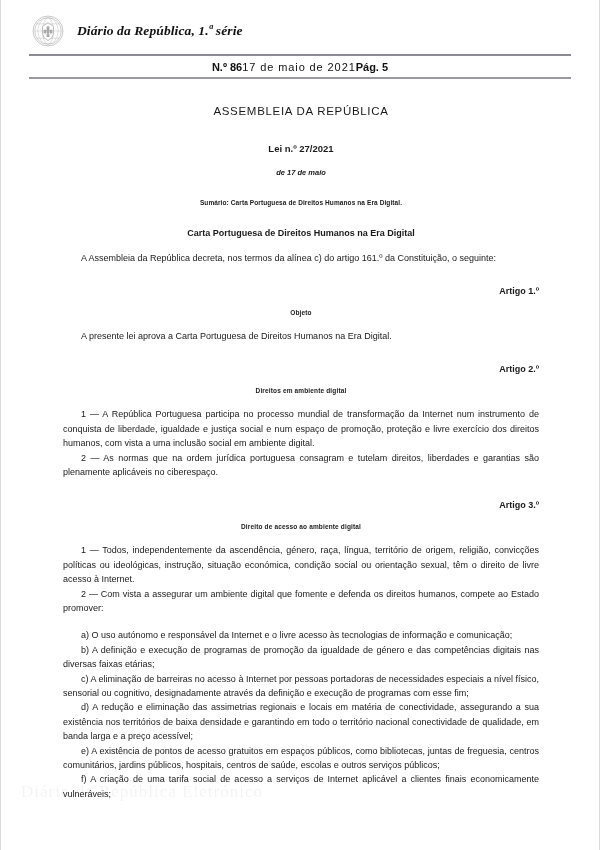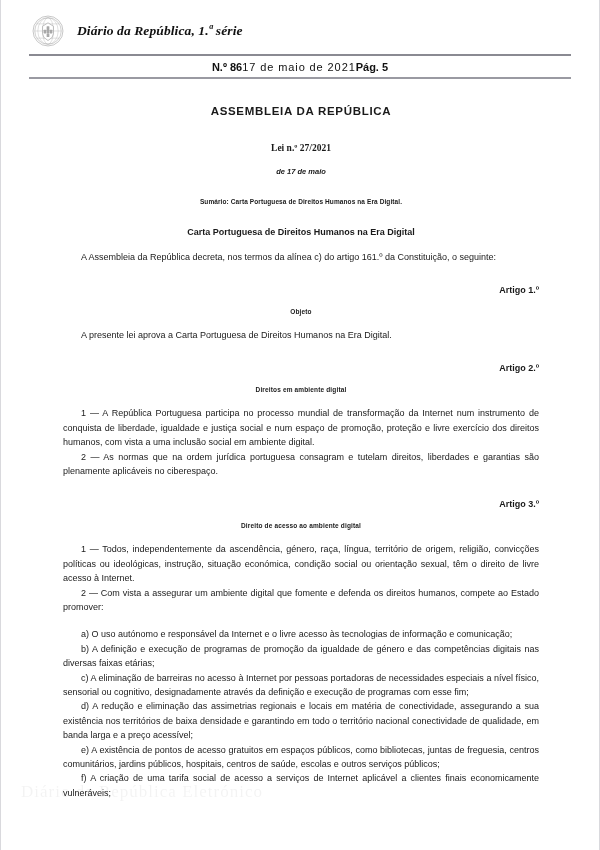--- a/index.html
+++ b/index.html
@@ -94,30 +94,29 @@
   
   .content {
     margin: 0 auto;
     padding: 0 62px;
     width: 600px;
   }
 
   .org-title {
     text-align: center;
     font-size: 11.5px;
-    font-weight: bold;
+    font-weight: normal;
     letter-spacing: 0.7px;
     margin: 26px 0 0 0;
   }
   .law-number {
     text-align: center;
     font-size: 9.5px;
     font-weight: bold;
     margin: 26px 0 0 0;
-    font-family: Liberation Serif, serif;
   }
   .law-date {
     text-align: center;
     font-size: 7.5px;
     font-weight: bold;
     margin: 14px 0 0 0;
     font-style: italic;
   }
   .summary {
     text-align: center;

